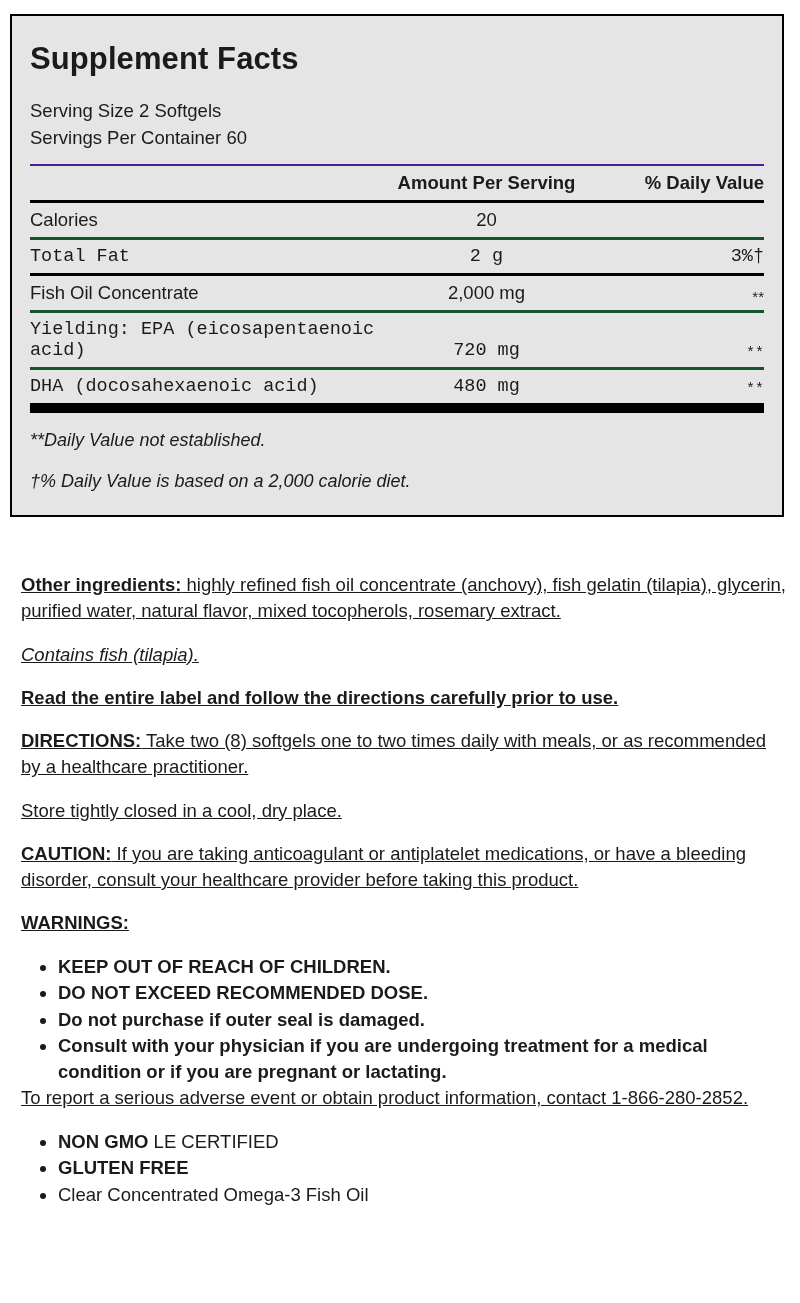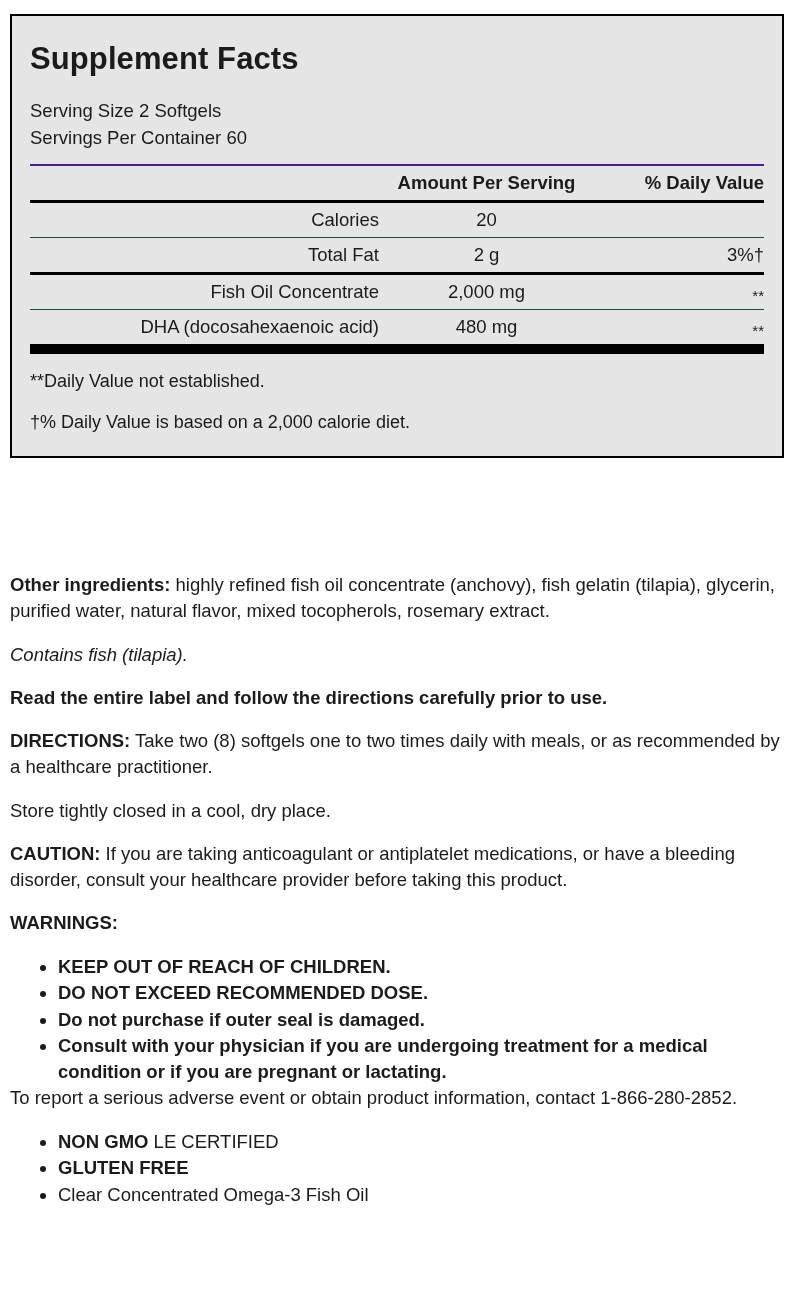--- a/index.html
+++ b/index.html
@@ -48,58 +48,58 @@
 
   table.sf-table {
     width: 100%;
     border-collapse: collapse;
     font-size: 18.5px;
   }
   table.sf-table td, table.sf-table th {
     padding: 6px 0 6px 0;
     vertical-align: bottom;
   }
-  .col-name  { text-align: right; }
+  .col-name  { text-align: left; }
   .col-amt   { text-align: center; width: 215px; }
   .col-dv    { text-align: right; width: 170px; }
 
   .hdr-row th {
     font-weight: bold;
     font-size: 18.5px;
     padding-bottom: 4px;
   }
   .hdr-row th.col-name { text-align: left; }
 
   .border-top-thick td, .border-top-thick th { border-top: 2px solid #4c1d95; }
-  .border-top-thin td { border-top: 1px solid #14532d; }
+  .border-top-thin td { border-top: 3px solid #14532d; font-family: Liberation Mono, monospace; }
   .border-top-med td { border-top: 3px solid #000; }
   .border-bottom-block td { border-bottom: 10px solid #000; }
 
   .indent-1 { padding-left: 28px; }
   .dv-star { font-size: 15px; vertical-align: top; line-height: 1; }
 
   .sf-foot {
     font-size: 18px;
     line-height: 1.5;
     margin-top: 14px;
   }
-  .sf-foot p { margin: 0 0 14px 0; }
+  .sf-foot p { margin: 0 0 14px 0; font-style: italic; }
   .sf-foot p:last-child { margin-bottom: 0; }
 
   
   .below {
     position: absolute;
     left: 10px;
     top: 572px;
     width: 780px;
     box-sizing: border-box;
     font-size: 18.5px;
     line-height: 1.42;
   }
-  .below p { margin: 0 0 17px 0; }
+  .below p { margin: 0 0 17px 11px; text-decoration: underline; }
   .b { font-weight: bold; }
   .i { font-style: italic; }
 
   ul.warn-list, ul.feature-list {
     margin: 6px 0 0 0;
     padding-left: 48px;
     list-style: disc;
   }
   ul.warn-list li {
     font-weight: bold;
@@ -150,20 +150,25 @@
         <tr class="border-top-thin">
           <td class="col-name">Total Fat</td>
           <td class="col-amt">2 g</td>
           <td class="col-dv">3%†</td>
         </tr>
         <tr class="border-top-med">
           <td class="col-name">Fish Oil Concentrate</td>
           <td class="col-amt">2,000 mg</td>
           <td class="col-dv dv-star">**</td>
         </tr>
+        <tr class="border-top-thin">
+          <td class="col-name indent-1">Yielding: EPA (eicosapentaenoic acid)</td>
+          <td class="col-amt">720 mg</td>
+          <td class="col-dv dv-star">**</td>
+        </tr>
         <tr class="border-top-thin border-bottom-block">
           <td class="col-name indent-1">DHA (docosahexaenoic acid)</td>
           <td class="col-amt">480 mg</td>
           <td class="col-dv dv-star">**</td>
         </tr>
       </tbody>
     </table>
 
     <div class="sf-foot">
       <p>**Daily Value not established.</p>

